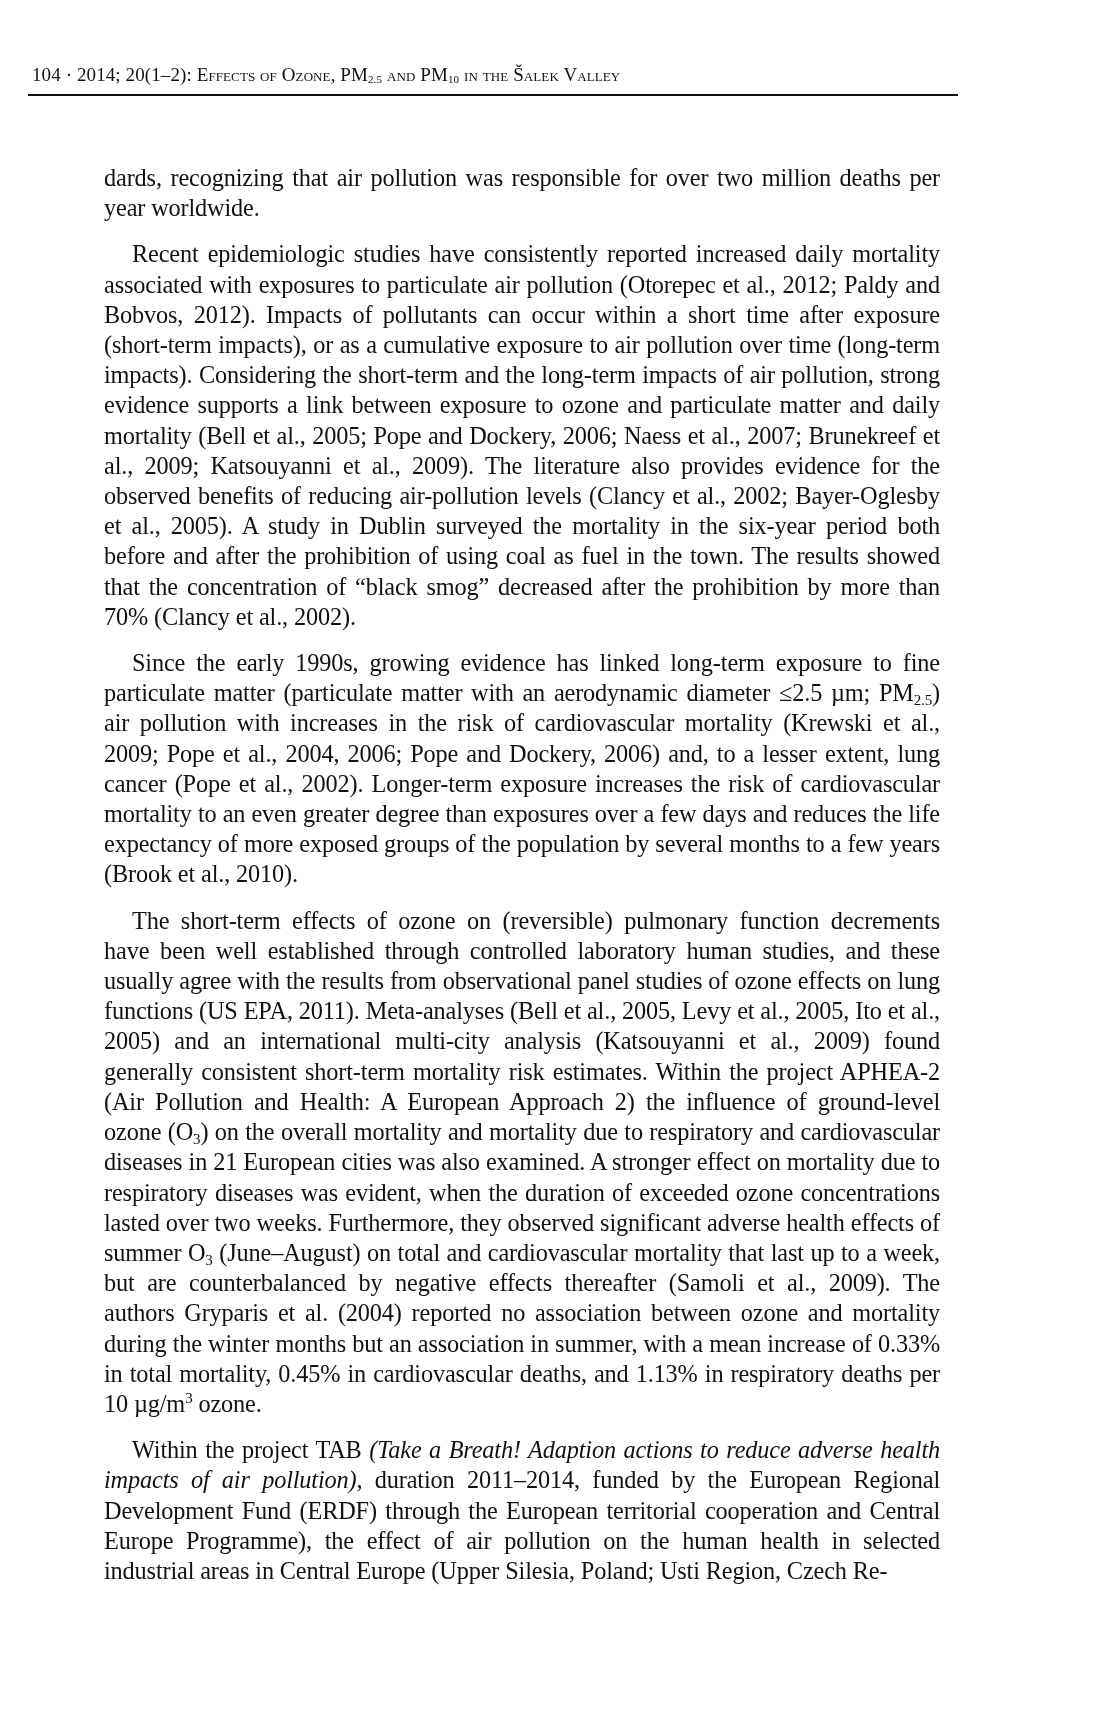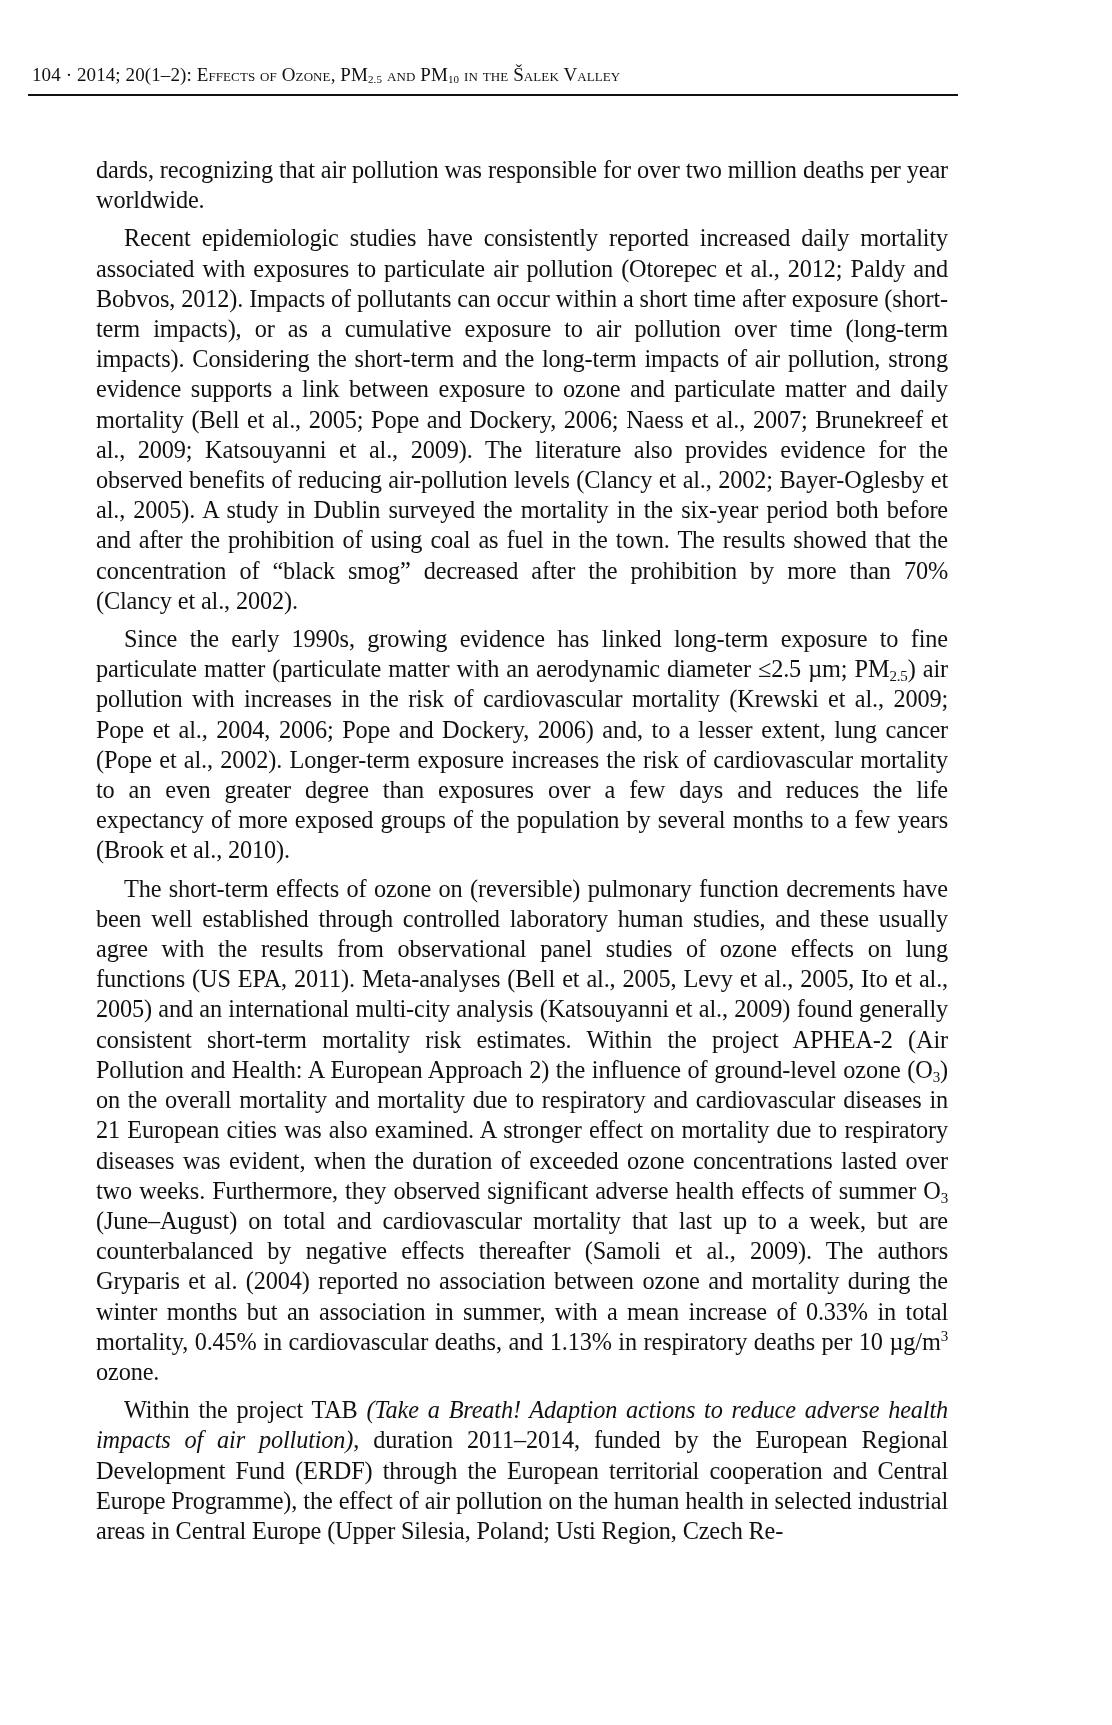--- a/index.html
+++ b/index.html
@@ -3,21 +3,21 @@
 <meta charset="utf-8">
 <style>
   html, body { margin: 0; padding: 0; background: #ffffff; }
   body { width: 1112px; height: 1725px; position: relative; overflow: hidden; }
   .page { position: absolute; left: 0; top: 0; width: 1072px; height: 1725px; background: #fff; color: #111; font-family: "Liberation Serif", "DejaVu Serif", serif; }
   .running-head { position: absolute; left: 32px; top: 64px; width: 930px; font-size: 19px; color: #111; letter-spacing: 0.1px; white-space: nowrap; }
   .running-head .sc { font-variant: small-caps; }
   .running-head sub { font-size: 11px; vertical-align: -2px; line-height: 0; }
   .head-rule { position: absolute; left: 28px; top: 94px; width: 930px; height: 2px; background: #111; }
   .body { position: absolute; left: 88px; top: 147px; width: 868px; font-size: 24.3px; line-height: 30.2px; text-align: justify; hyphens: manual; letter-spacing: -0.15px; }
-  .body p { margin: 8px; }
+  .body p { margin: 16px; }
   .body p.indent { text-indent: 28px; }
   .body sub { font-size: 15px; line-height: 0; vertical-align: -4px; }
   .body sup { font-size: 15px; line-height: 0; vertical-align: 9px; }
   .body em { font-style: italic; }
 </style>
 </head>
 <body>
 
 <div class="page">
   <div class="running-head">

